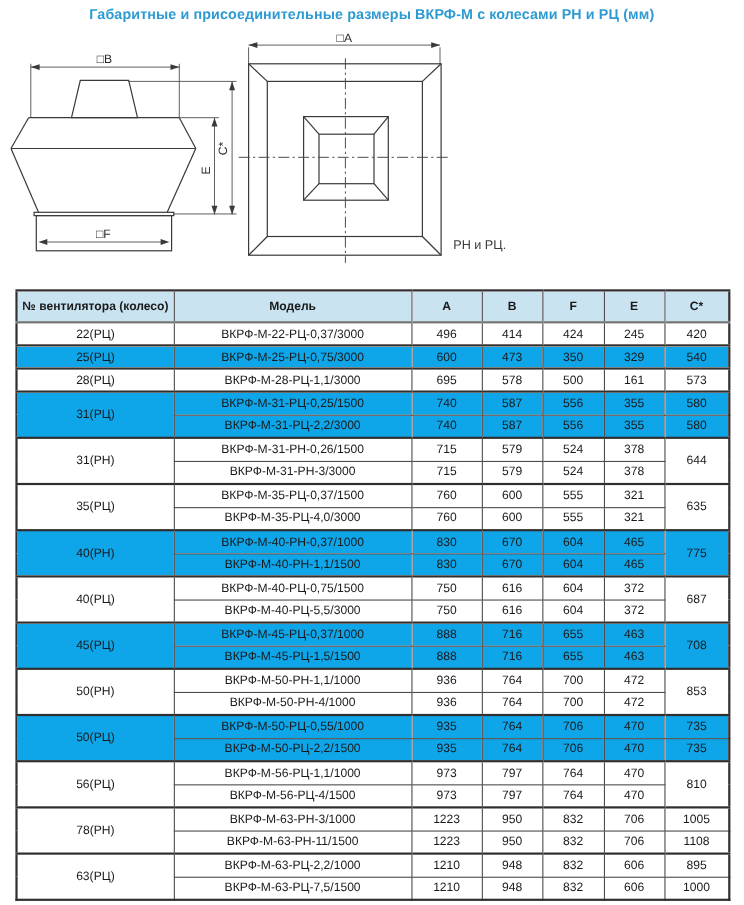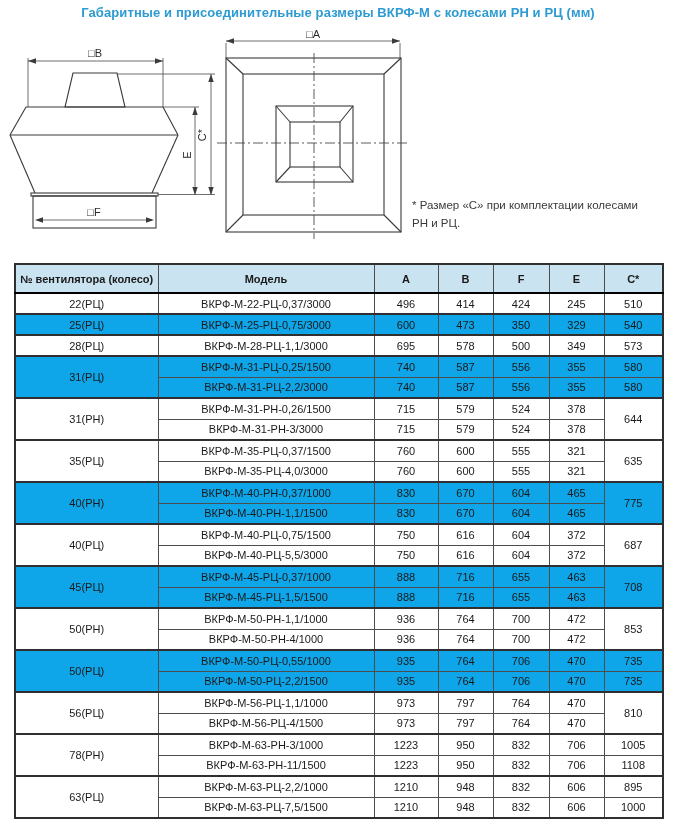--- a/index.html
+++ b/index.html
@@ -40,21 +40,21 @@
     border-top:1px solid #7d7d7d;
     text-align:center; vertical-align:middle;
     padding:0 2px;
     overflow:hidden; white-space:nowrap;
   }
   .dim-table thead th {
     background:#c9e3f1;
     font-weight:bold;
     height:29px;
     border-top:2px solid #2f2f2f;
-    border-bottom:2px solid #000000;
+    border-bottom:2px solid #737373;
   }
   .dim-table tbody tr { height:21px; }
   .dim-table tbody tr.gs > td { border-top:2px solid #2f2f2f; }
   .dim-table tbody tr.shaded > td { background:#0ea5e9; }
 
   svg text { font-family:"Liberation Sans", sans-serif; font-size:11px; fill:#2a2a2a; }
   svg .ln  { stroke:#3a3a3a; stroke-width:1.1; fill:none; }
   svg .thin{ stroke:#4a4a4a; stroke-width:0.8; fill:none; }
   svg .ar  { fill:#3a3a3a; stroke:none; }
   svg .cl  { stroke:#4a4a4a; stroke-width:0.9; fill:none; stroke-dasharray:10 3 2 3; }
@@ -126,21 +126,21 @@
     <line class="ln" x1="60" y1="78" x2="74" y2="94"></line>
     <line class="ln" x1="137" y1="78" x2="124" y2="94"></line>
     <line class="ln" x1="60" y1="154" x2="74" y2="139"></line>
     <line class="ln" x1="137" y1="154" x2="124" y2="139"></line>
 
     <line class="cl" x1="1" y1="115" x2="194" y2="115"></line>
     <line class="cl" x1="98" y1="25" x2="98" y2="211"></line>
   </svg>
 
   <div class="note">
-    <span>* Размер «С» при комплектации колесами</span><br>
+    <br>
     <span>РН и РЦ.</span>
   </div>
 
   <table class="dim-table">
     <colgroup>
       <col style="width:143px">
         <col style="width:216px">
         <col style="width:64px">
       <col style="width:55px">
         <col style="width:56px">
@@ -160,40 +160,40 @@
     </thead>
     <tbody>
 
       <tr class="gs">
         <td>22(РЦ)</td>
         <td>ВКРФ-М-22-РЦ-0,37/3000</td>
         <td>496</td>
         <td>414</td>
         <td>424</td>
         <td>245</td>
-        <td>510</td>
+        <td>420</td>
       </tr>
 
       <tr class="gs shaded">
         <td>25(РЦ)</td>
         <td>ВКРФ-М-25-РЦ-0,75/3000</td>
         <td>600</td>
         <td>473</td>
         <td>350</td>
         <td>329</td>
         <td>540</td>
       </tr>
 
       <tr class="gs">
         <td>28(РЦ)</td>
         <td>ВКРФ-М-28-РЦ-1,1/3000</td>
         <td>695</td>
         <td>578</td>
         <td>500</td>
-        <td>349</td>
+        <td>161</td>
         <td>573</td>
       </tr>
 
       <tr class="gs shaded">
         <td rowspan="2">31(РЦ)</td>
         <td>ВКРФ-М-31-РЦ-0,25/1500</td>
         <td>740</td>
         <td>587</td>
         <td>556</td>
         <td>355</td>

